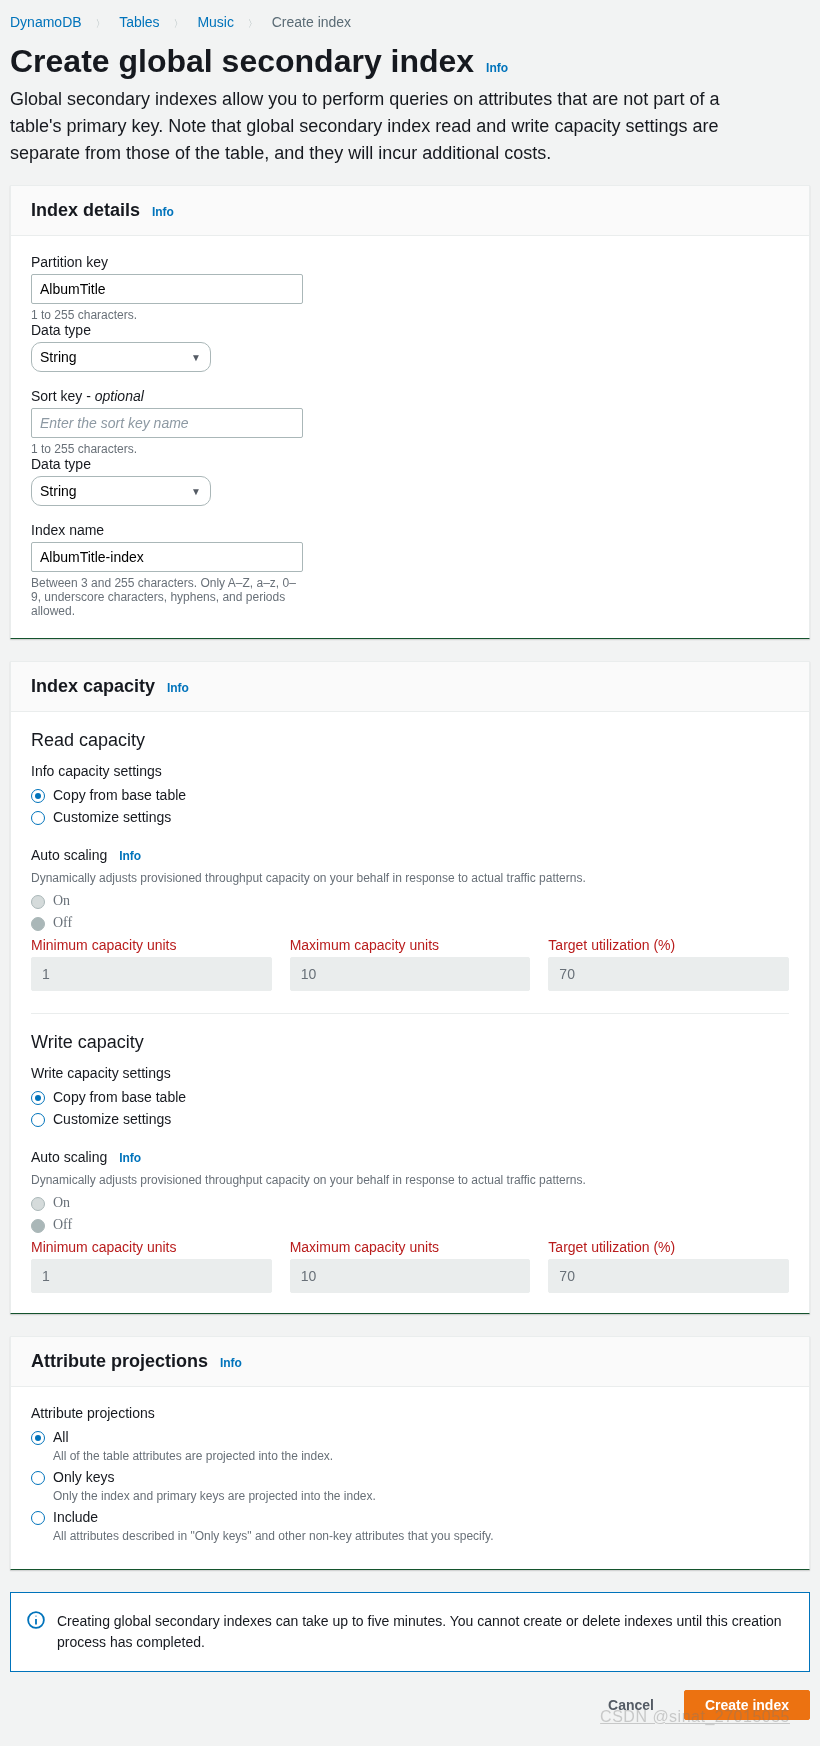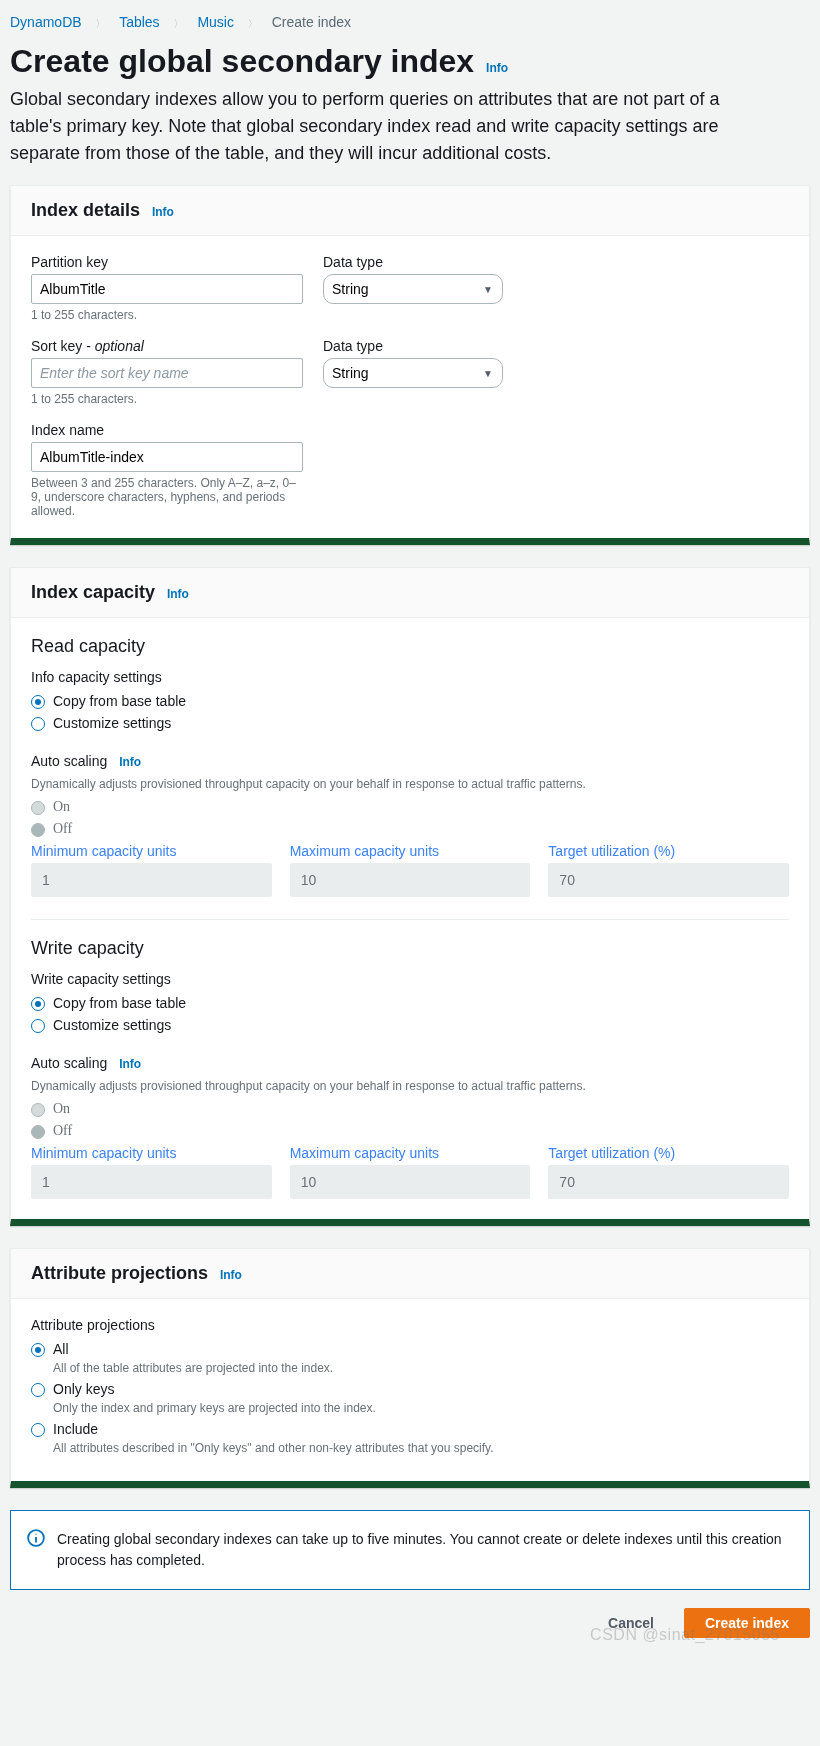--- a/index.html
+++ b/index.html
@@ -24,31 +24,31 @@
   .info-link { color: #0073bb; font-size: 12px; font-weight: 700; margin-left: 8px; cursor: pointer; }
   .page-desc { font-size: 18px; color: #16191f; line-height: 1.5; margin: 6px 0 18px 0; max-width: 760px; }
   
   
   .panel {
     background: #fff;
     border: 1px solid #eaeded;
     box-shadow: 0 1px 1px rgba(0,0,0,0.1), 0 1px 2px rgba(0,0,0,0.05);
     margin-bottom: 22px;
   }
-  .panel-bottom-dark { border-bottom: 7px solid #14532d; }
+  .panel-bottom-dark { border-bottom: 1px solid #14532d; }
   .panel-header {
     padding: 14px 20px;
     border-bottom: 1px solid #eaeded;
     background: #fafafa;
   }
   .panel-header h2 { font-size: 18px; font-weight: 700; margin: 0; display: inline; }
   .panel-body { padding: 18px 20px 20px 20px; }
   
   
-  .row-2 { display: flex; gap: 20px; margin-bottom: 16px; }
+  .row-2 { display: flex; margin-bottom: 16px; flex-direction: column; }
   .col-272 { width: 272px; }
   .col-180 { width: 180px; }
   
   label.fld { display: block; font-size: 14px; font-weight: 400; color: #16191f; margin-bottom: 4px; }
   label.fld .optional { font-style: italic; color: #16191f; }
   input[type="text"] {
     width: 100%;
     padding: 6px 8px;
     border: 1px solid #aab7b8;
     border-radius: 2px;
@@ -95,21 +95,21 @@
   .radio-row.disabled.greyfilled .dot { border-color: #aab7b8; background: #aab7b8; }
   .radio-row .lbl { font-size: 14px; color: #16191f; }
   .radio-row.disabled .lbl { color: #687078; font-family: Liberation Serif, serif; }
   .radio-sub { font-size: 12px; color: #687078; margin-left: 22px; margin-top: -2px; margin-bottom: 6px; }
   
   .auto-label { font-size: 14px; color: #16191f; display: inline; }
   .auto-hint { font-size: 12px; color: #687078; margin-top: 2px; margin-bottom: 8px; }
   
   .cap-inputs { display: flex; gap: 18px; margin-top: 6px; }
   .cap-col { flex: 1; }
-  .cap-col label { font-size: 14px; display: block; margin-bottom: 4px; color: #3b82f6; }
+  .cap-col label { font-size: 14px; display: block; margin-bottom: 4px; color: #b91c1c; }
   .cap-col .val {
     width: 100%; padding: 8px 10px; background: #eaeded; color: #687078;
     border: 1px solid #eaeded; border-radius: 2px; font-size: 14px;
   }
   
   hr.sep { border: none; border-top: 1px solid #eaeded; margin: 22px 0 18px 0; }
   
   
   .alert {
     border: 1px solid #0073bb;
@@ -128,23 +128,24 @@
   
   .footer-btns { display: flex; justify-content: flex-end; gap: 10px; padding-bottom: 4px; }
   .btn {
     padding: 6px 20px; font-size: 14px; font-weight: 700; border-radius: 2px;
     cursor: pointer; border: none;
   }
   .btn-link { background: transparent; color: #545b64; }
   .btn-primary { background: #ec7211; color: #fff; border: 1px solid #ec7211; }
   
   .watermark {
-    position: absolute; right: 40px; bottom: 8px;
+    position: absolute; right: 30px; bottom: 8px;
     color: rgba(120,120,120,0.35); font-size: 16px; pointer-events: none;
     letter-spacing: 0.5px;
+    text-decoration: underline;
   }
   .page-wrap { position: relative; }
 </style>
 </head>
 <body>
 
 <div class="page page-wrap">
 
   <div class="breadcrumbs">
     <a class="bc-link">DynamoDB</a>

